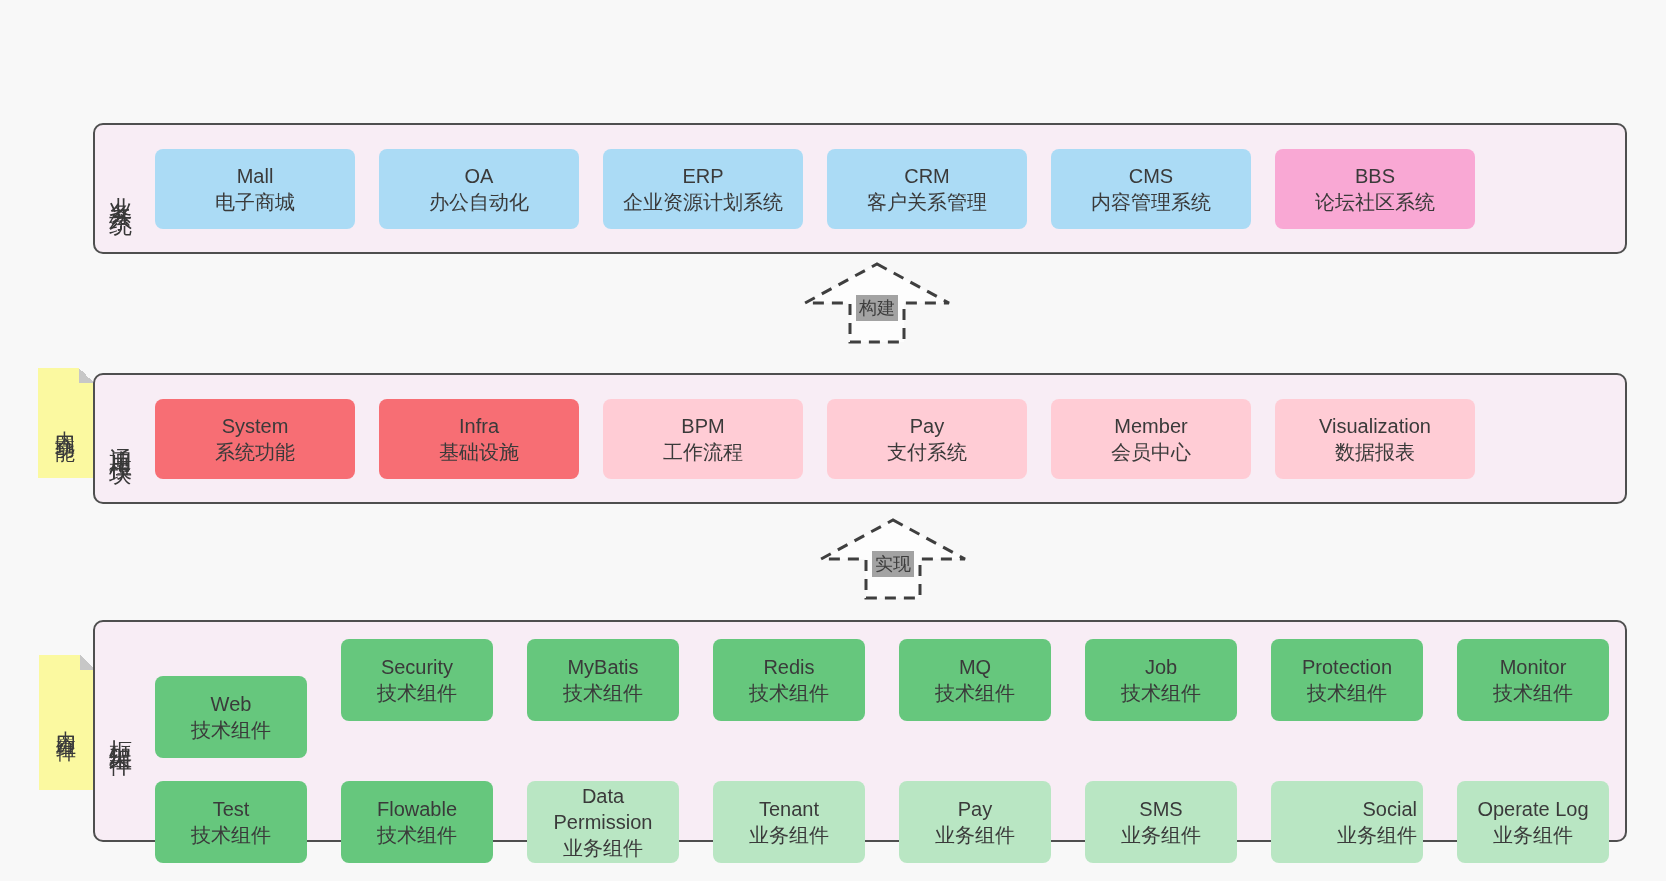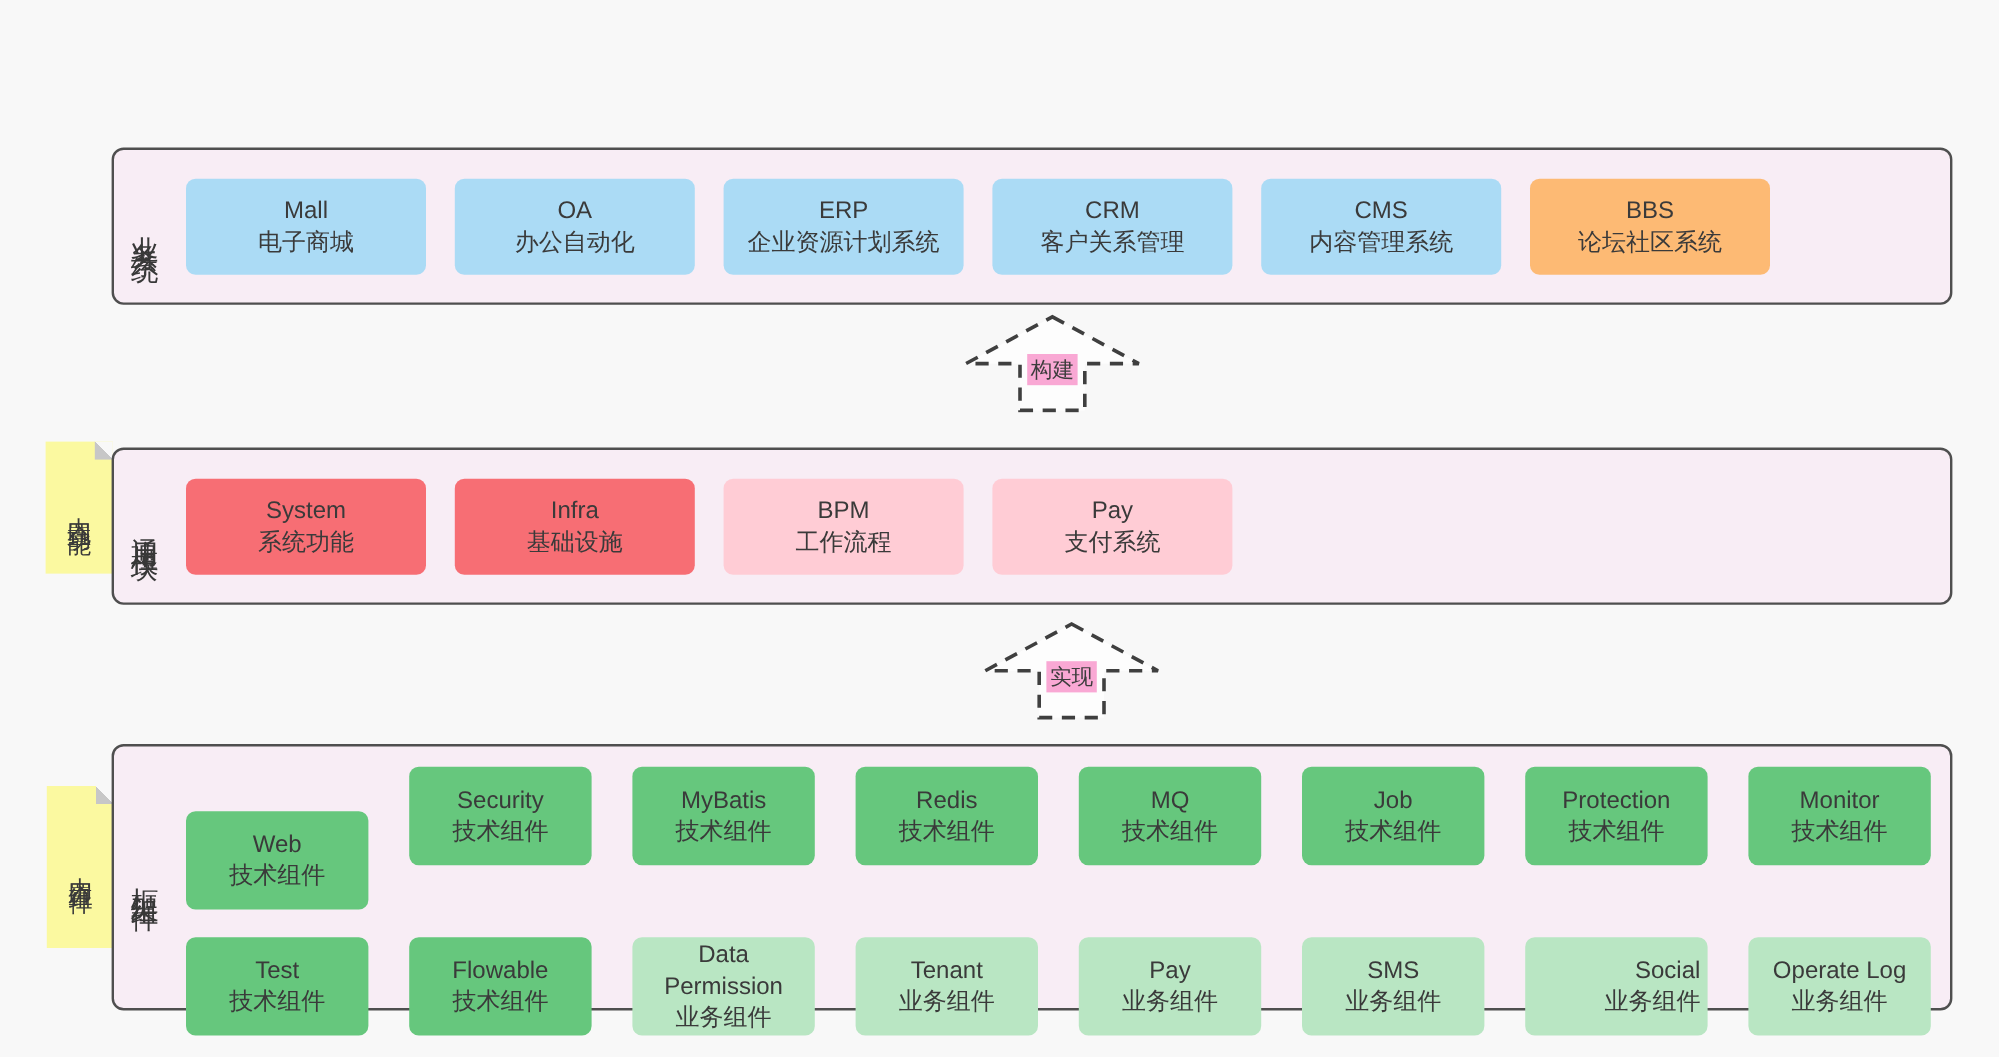--- a/index.html
+++ b/index.html
@@ -108,21 +108,21 @@
     fill: #fdfdfd;
     stroke: #3f3f3f;
     stroke-width: 3;
     stroke-dasharray: 11 8;
     stroke-linejoin: miter;
   }
   .arrow-label {
     position: absolute;
     left: 50%; top: 34px;
     transform: translateX(-50%);
-    background: #f9a8d4;
+    background: #a3a3a3;
     padding: 1px 3px;
     font-size: 18px;
     color: #3d3d3d;
     white-space: nowrap;
   }
 </style>
 </head>
 <body>
 
 <div class="canvas">
@@ -143,21 +143,21 @@
           <div class="box-subtitle">企业资源计划系统</div>
         </div>
         <div class="box" style="background: rgb(171, 219, 245);">
           <div class="box-name">CRM</div>
           <div class="box-subtitle">客户关系管理</div>
         </div>
         <div class="box" style="background: rgb(171, 219, 245);">
           <div class="box-name">CMS</div>
           <div class="box-subtitle">内容管理系统</div>
         </div>
-        <div class="box" style="background: #fdba74; align-items: center;">
+        <div class="box" style="background: #f9a8d4; align-items: center;">
           <div class="box-name">BBS</div>
           <div class="box-subtitle">论坛社区系统</div>
         </div>
       </div>
   </section>
 
   <div class="arrow" id="arrow-build">
     <svg width="150" height="83" viewBox="0 0 150 83">
       <polygon class="arrow-shape" points="75,3 147,42 102,42 102,81 48,81 48,42 3,42"></polygon>
     </svg>
@@ -181,20 +181,28 @@
           <div class="box-subtitle">基础设施</div>
         </div>
         <div class="box" style="background: rgb(255, 204, 213);">
           <div class="box-name">BPM</div>
           <div class="box-subtitle">工作流程</div>
         </div>
         <div class="box" style="background: rgb(255, 204, 213);">
           <div class="box-name">Pay</div>
           <div class="box-subtitle">支付系统</div>
         </div>
+        <div class="box" style="background: rgb(255, 204, 213);">
+          <div class="box-name">Member</div>
+          <div class="box-subtitle">会员中心</div>
+        </div>
+        <div class="box" style="background: rgb(255, 204, 213);">
+          <div class="box-name">Visualization</div>
+          <div class="box-subtitle">数据报表</div>
+        </div>
       </div>
   </section>
 
   <div class="arrow" id="arrow-implement">
     <svg width="150" height="83" viewBox="0 0 150 83">
       <polygon class="arrow-shape" points="75,3 147,42 102,42 102,81 48,81 48,42 3,42"></polygon>
     </svg>
     <div class="arrow-label">实现</div>
   </div>
 

